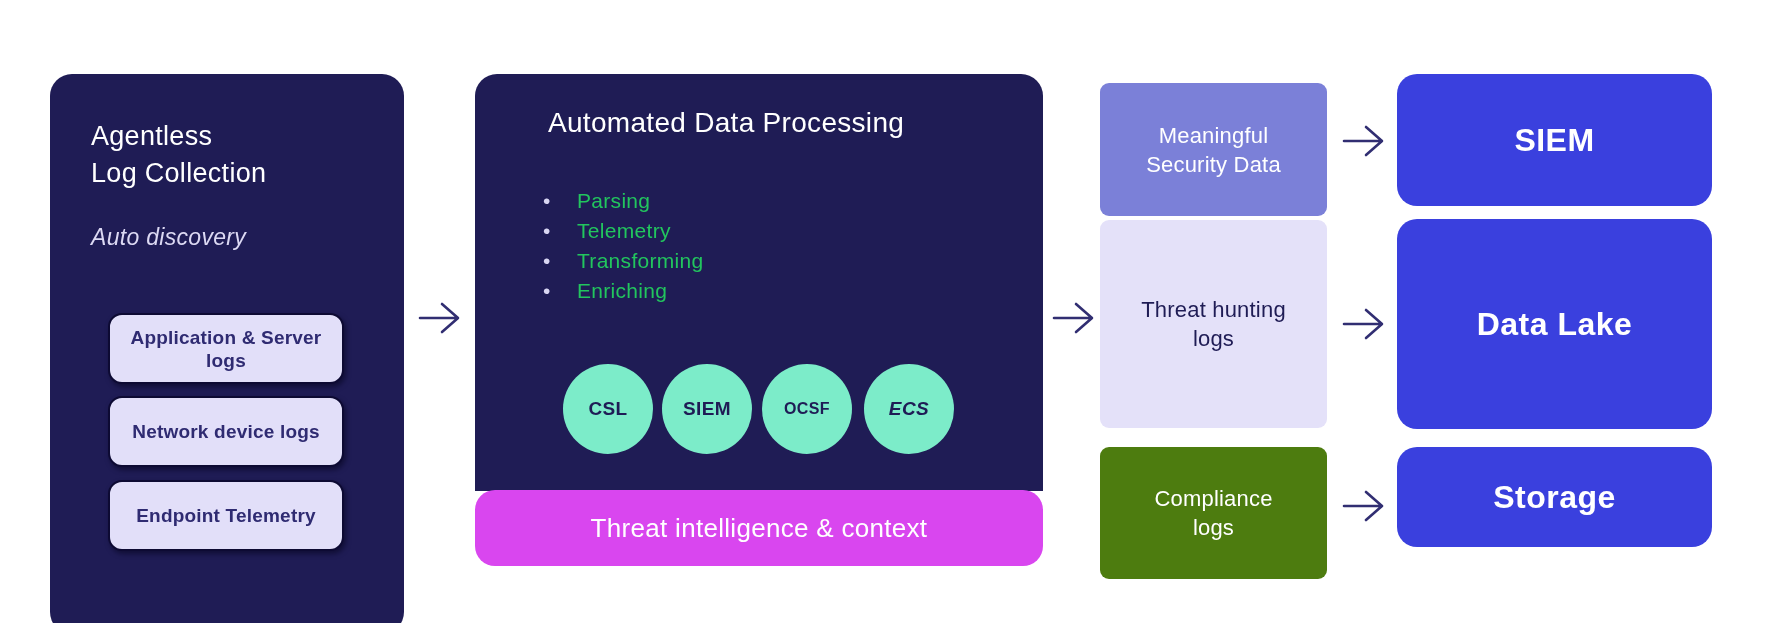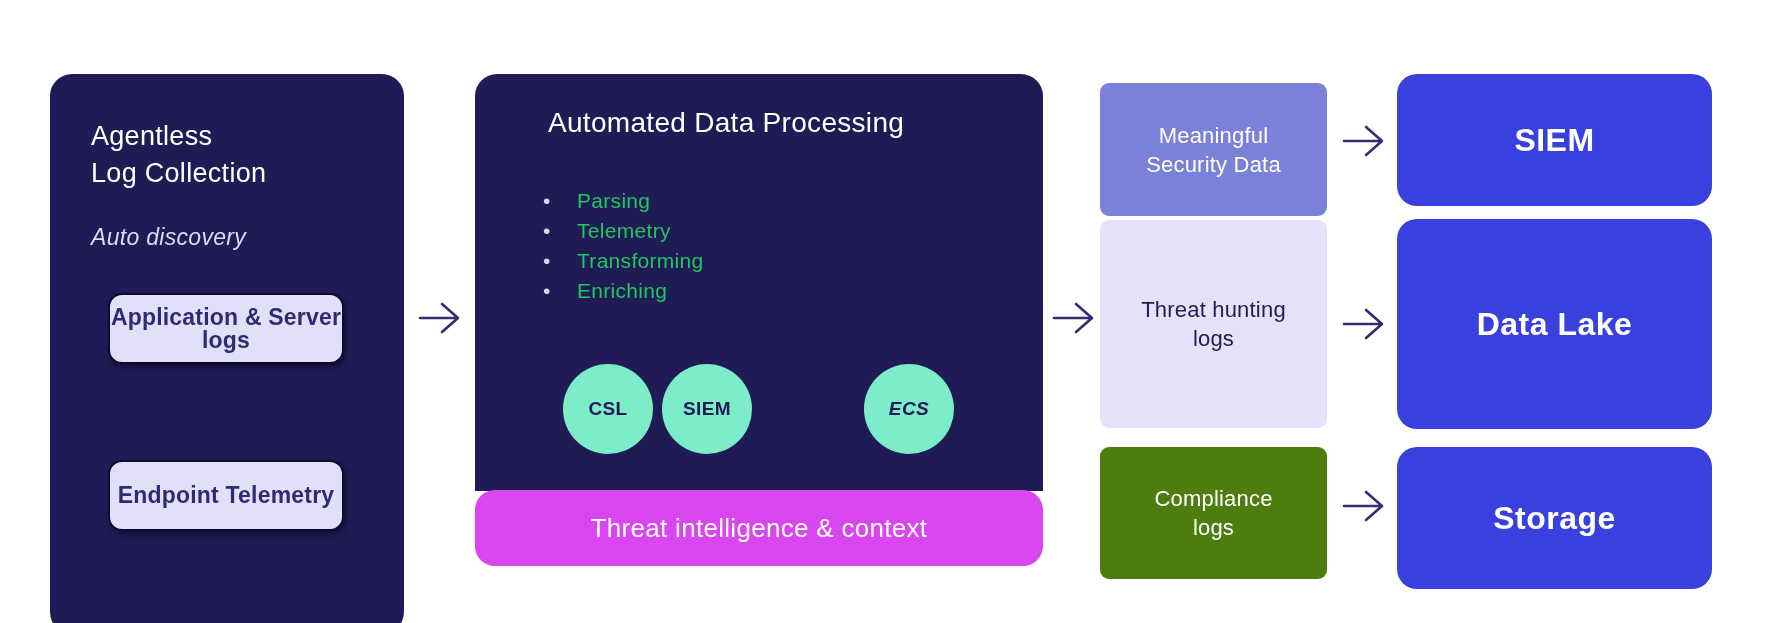--- a/index.html
+++ b/index.html
@@ -21,22 +21,22 @@
   }
   .left-subtitle {
     position:absolute; left:41px; top:150px; color:#dcd9f3;
     font-size:23px; letter-spacing:.3px;font-style:italic;
   }
   .src-box {
     position:absolute; left:58px; width:236px; height:71px;
     background:#e2dff9; border:2px solid #0d0a33; border-radius:14px;
     box-shadow:2px 3px 5px rgba(5,3,30,.55);
     display:flex; align-items:center; justify-content:center;
-    color:#2f2b72; font-size:23px; font-weight:600; text-align:center;
-    line-height:23px; letter-spacing:.2px; box-sizing:border-box;
+    color:#2f2b72; font-size:19px; font-weight:600; text-align:center;
+    line-height:23px; letter-spacing:.2px; box-sizing:border-box;margin-top:20px;
   }
   .src-1 { top:219px; }
   .src-2 { top:302px; }
   .src-3 { top:386px; }
 
   .mid-title {
     position:absolute; left:73px; top:33px; color:#ffffff;
     font-size:28px; font-weight:500; letter-spacing:.3px;
   }
   .steps { position:absolute; left:68px; top:112px; list-style:none; margin:0; padding:0; }
@@ -75,50 +75,52 @@
   .out-2 { top:220px; height:208px; background:#e4e1f9; color:#1f1c55; }
   .out-3 { top:447px; height:132px; background:#4d7c0f; color:#ffffff; }
 
   .dest-box {
     position:absolute; left:1397px; width:315px; border-radius:20px;
     background:#3a40de; display:flex; align-items:center; justify-content:center;
     color:#ffffff; font-size:32px; font-weight:700; letter-spacing:.5px;
   }
   .dest-1 { top:74px;  height:132px; }
   .dest-2 { top:219px; height:210px; }
-  .dest-3 { top:447px; height:142px; }
+  .dest-3 { top:447px; height:100px; }
 </style>
 </head>
 <body>
 
 <div class="canvas">
 
   <div class="panel left-panel">
     <div class="left-title pre">Agentless
 Log Collection</div>
     <div class="left-subtitle">Auto discovery</div>
     <div class="src-box src-1 pre">Application &amp; Server
 logs</div>
+    <div class="src-box src-2">Network device logs</div>
     <div class="src-box src-3">Endpoint Telemetry</div>
   </div>
 
   <svg class="flow-arrow" style="left:417px; top:299px;" viewBox="0 0 46 38">
     <path d="M3 19 H39 M25 5 L41 19 L25 33" fill="none" stroke="#312e72" stroke-width="2.6" stroke-linecap="round" stroke-linejoin="round"></path>
   </svg>
 
   <div class="panel mid-panel">
     <div class="mid-title">Automated Data Processing</div>
     <ul class="steps">
       <li>Parsing</li>
       <li>Telemetry</li>
       <li>Transforming</li>
       <li>Enriching</li>
     </ul>
     <div class="schema-circle schema-1">CSL</div>
     <div class="schema-circle schema-2">SIEM</div>
+    <div class="schema-circle schema-3">OCSF</div>
     <div class="schema-circle schema-4">ECS</div>
   </div>
 
   <div class="intel-bar">Threat intelligence &amp; context</div>
 
   <svg class="flow-arrow" style="left:1051px; top:299px;" viewBox="0 0 46 38">
     <path d="M3 19 H39 M25 5 L41 19 L25 33" fill="none" stroke="#312e72" stroke-width="2.6" stroke-linecap="round" stroke-linejoin="round"></path>
   </svg>
 
   <div class="out-box out-1 pre">Meaningful

